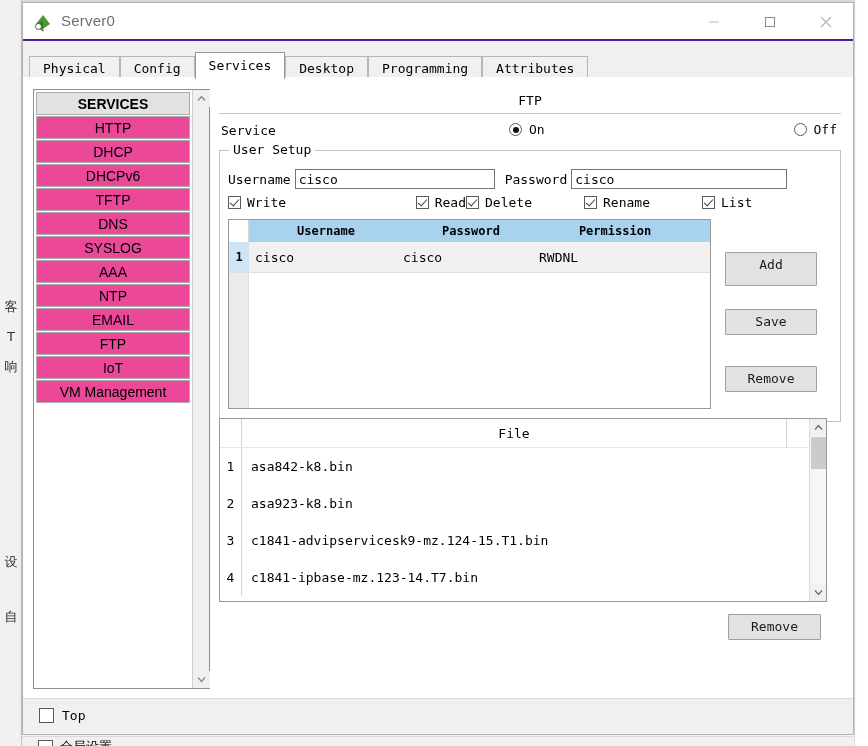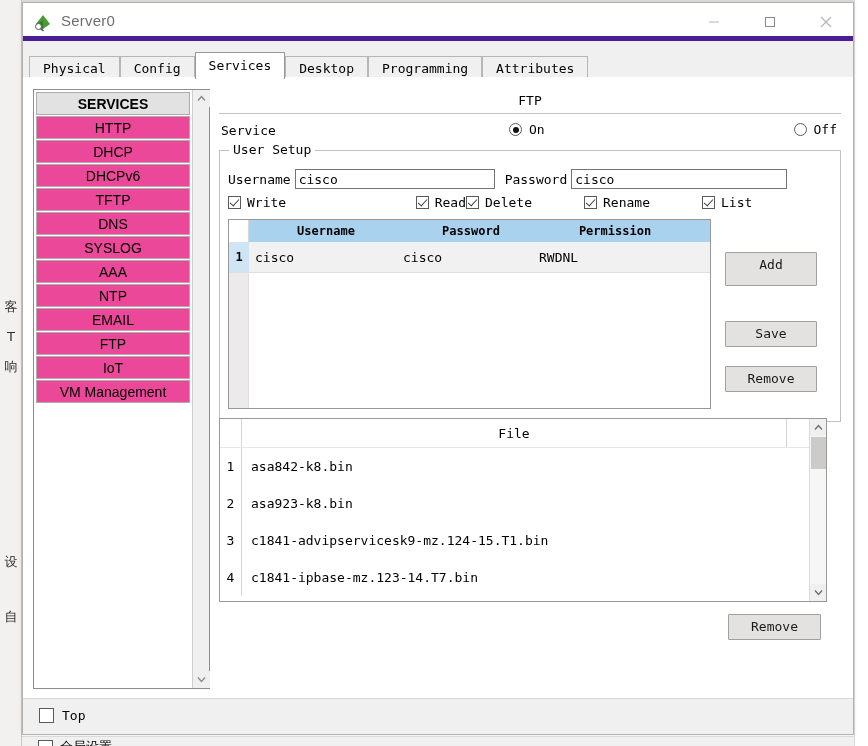--- a/index.html
+++ b/index.html
@@ -68,21 +68,21 @@
     border: 1px solid #b4b2b0;
     box-sizing: border-box;
     box-shadow: 0 0 4px rgba(0,0,0,0.10);
   }
 
   
   #titlebar {
     position: relative;
     height: 38px;
     background: #ffffff;
-    border-bottom: 5px solid #4c1d95;
+    border-bottom: 2px solid #4c1d95;
     box-sizing: border-box;
   }
   #title-icon {
     position: absolute;
     left: 10px; top: 9px;
     width: 20px; height: 20px;
   }
   #title-text {
     position: absolute;
     left: 38px; top: 9px;
@@ -408,21 +408,21 @@
     background: #e4e2e0;
     border: 1px solid #a0a0a0;
     border-radius: 1px;
     font-family: "DejaVu Sans Mono", monospace;
     font-size: 13px;
     color: #1a1a1a;
     text-align: center;
     box-sizing: border-box;
   }
   #btn-add    { position: absolute; left: 505px; top: 101px; width: 92px; height: 34px; line-height: 24px; }
-  #btn-save   { position: absolute; left: 505px; top: 158px; width: 92px; height: 26px; line-height: 24px; margin-top: 12px; }
+  #btn-save   { position: absolute; left: 505px; top: 158px; width: 92px; height: 26px; line-height: 24px; }
   #btn-remove { position: absolute; left: 505px; top: 215px; width: 92px; height: 26px; line-height: 24px; }
 
   
   #file-panel {
     position: absolute;
     left: 0px; top: 329px;
     width: 608px; height: 184px;
     border: 1px solid #9a9896;
     background: #ffffff;
     box-sizing: border-box;

